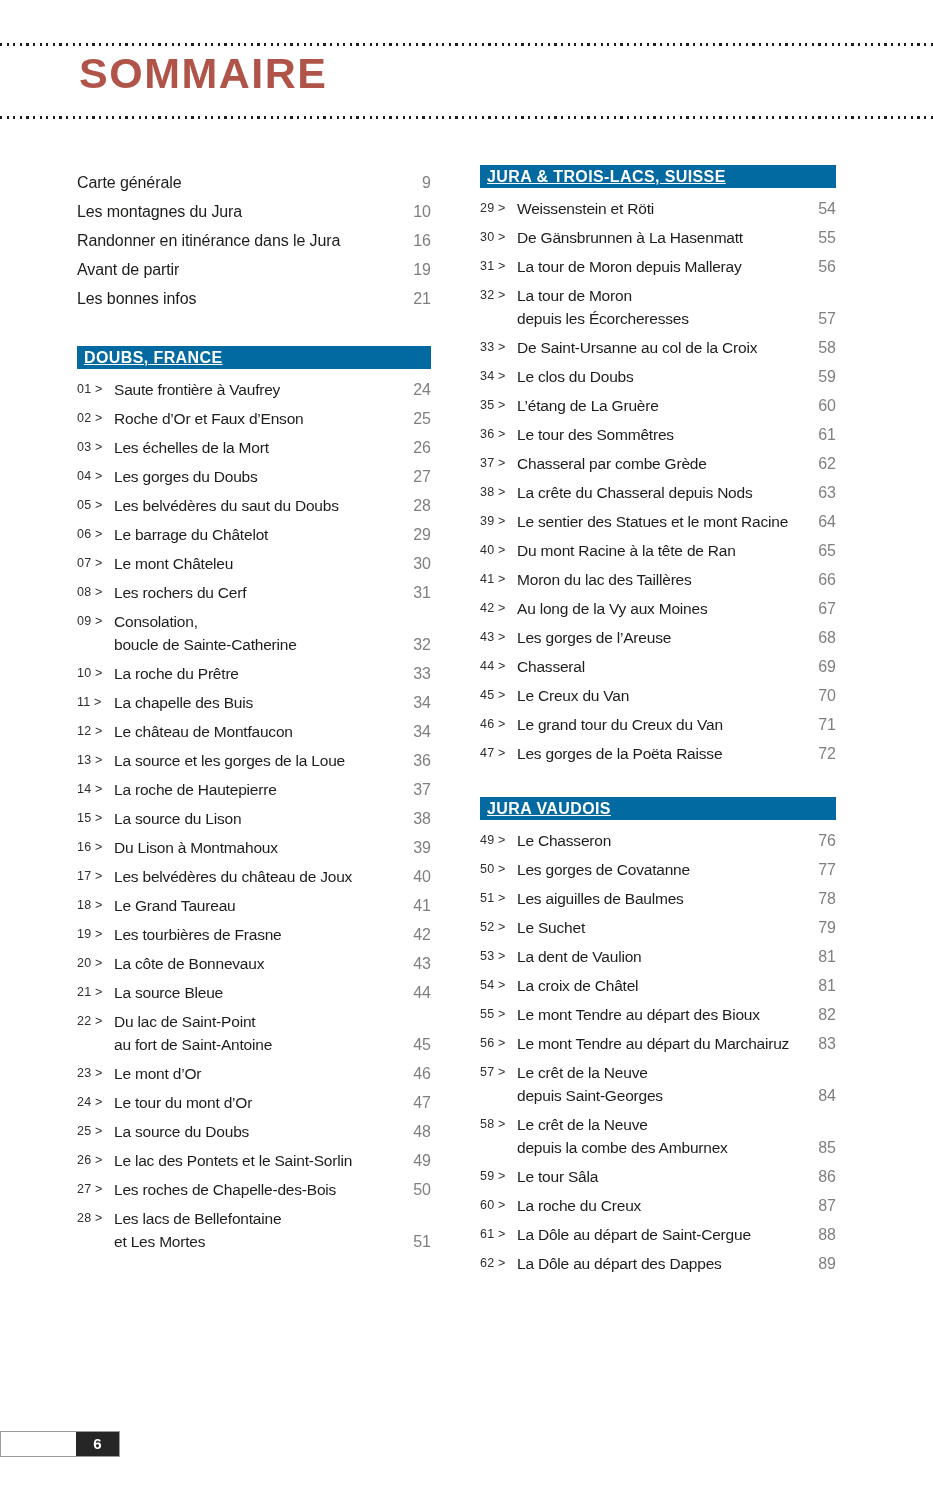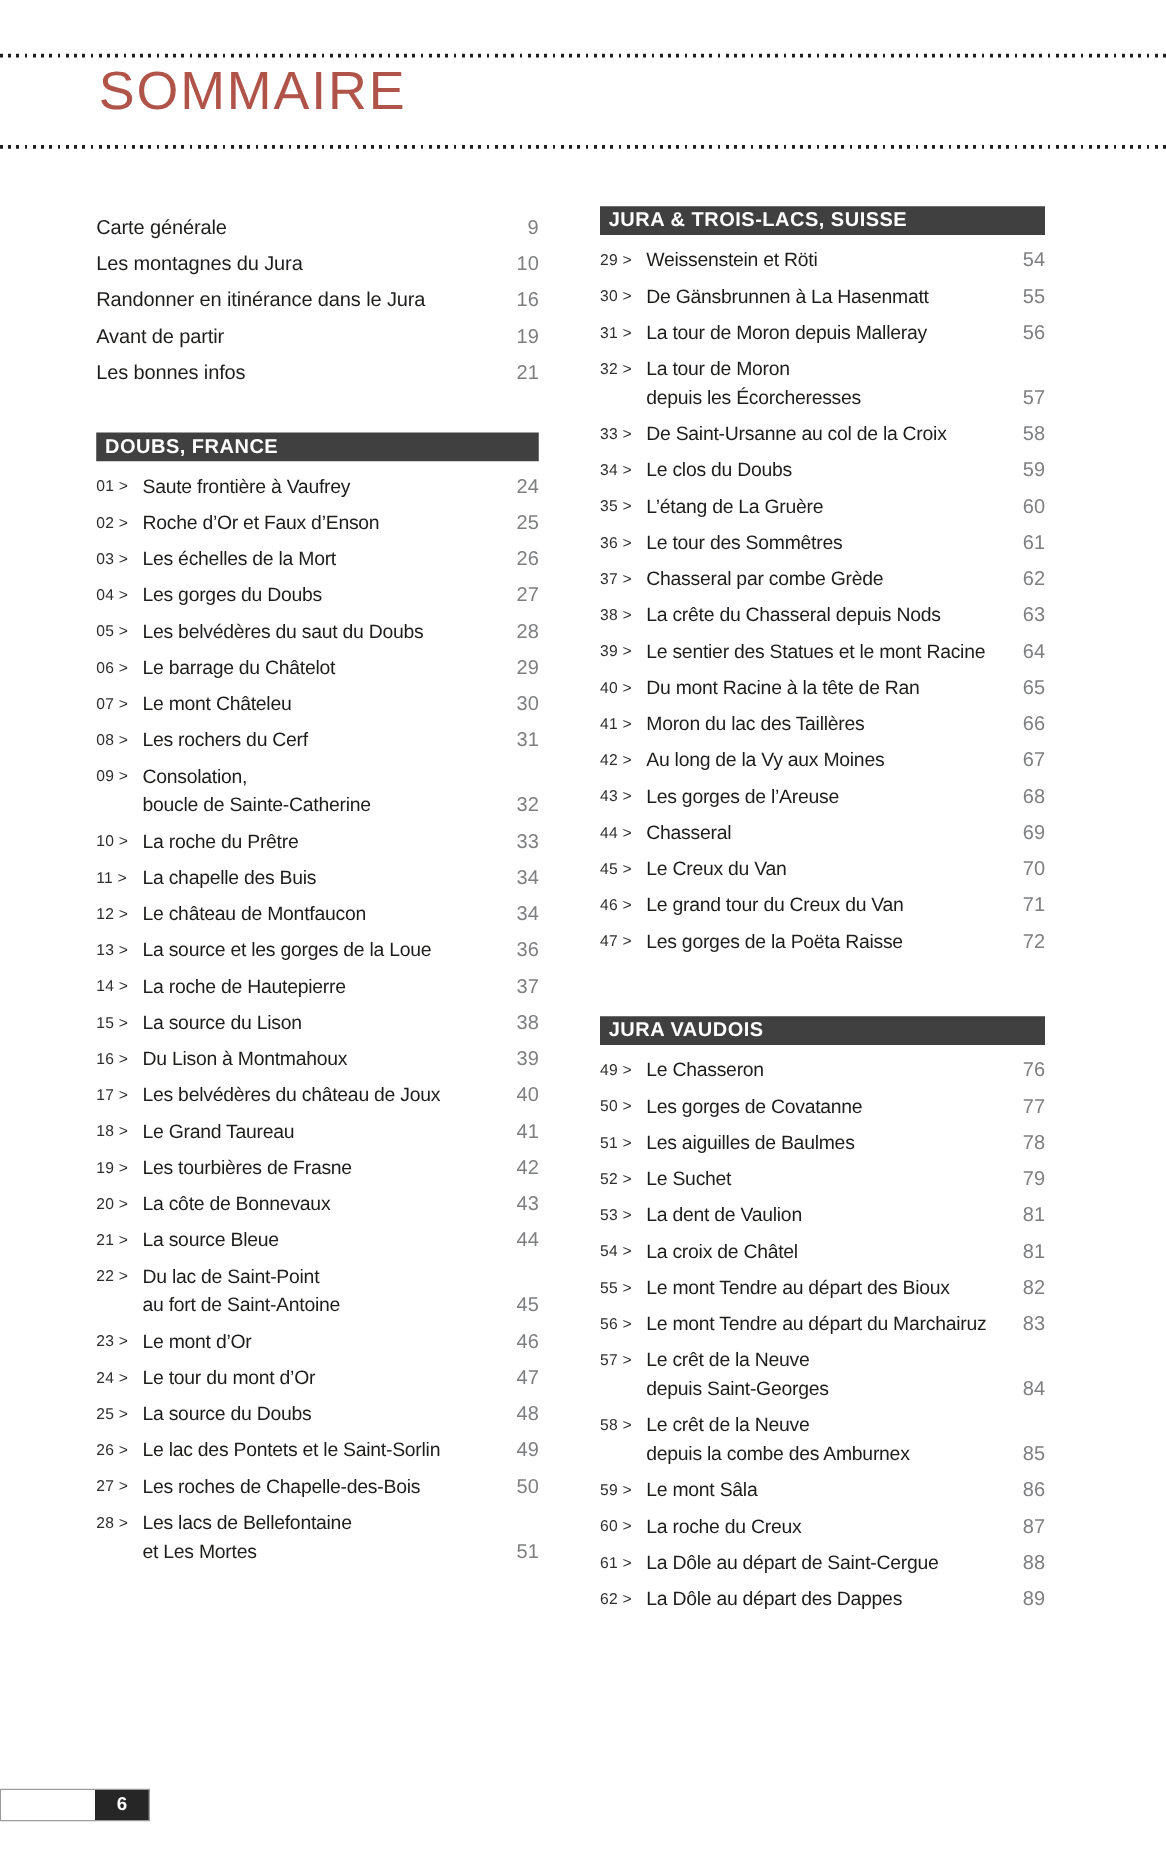--- a/index.html
+++ b/index.html
@@ -10,35 +10,35 @@
     color: #1d1d1b;
   }
   .dotline {
     position: absolute; left: 0; width: 933px; height: 3px;
     background-image: repeating-linear-gradient(90deg, #1e1e1c 0, #1e1e1c 2.2px, transparent 2.2px, transparent 6.6px);
   }
   #dot-top { top: 43px; }
   #dot-bottom { top: 116px; }
   .page-title {
     position: absolute; left: 79px; top: 52px; margin: 0;
-    font-size: 43px; line-height: 1; font-weight: 400;
+    font-size: 43px; line-height: 1; font-weight: 700;
     letter-spacing: 1.5px; color: #b05348;
   }
   .col { position: absolute; }
   #col-left  { left: 77px;  top: 171px; width: 354px; }
   #col-right { left: 480px; top: 165px; width: 356px; }
 
   .section-header {
     height: 23px; line-height: 23px;
-    background: #404040; color: #ffffff;
+    background: #0369a1; color: #ffffff;
     font-weight: bold; font-size: 16px; letter-spacing: 0.4px;
-    padding-left: 7px; margin: 0 0 9px 0;
+    padding-left: 7px; margin: 0 0 9px 0; text-decoration: underline;
   }
   #mount-left > .toc-section { margin-top: 36px; }
-  .toc-section + .toc-section { margin-top: 48px; }
+  .toc-section + .toc-section { margin-top: 32px; }
 
   .toc-row { display: flex; margin-bottom: 6px; }
   .toc-num {
     flex: none; width: 37px;
     font-size: 12.5px; line-height: 23px; letter-spacing: 0.2px;
     color: #2e2e2d;
   }
   .toc-label {
     flex: 1; min-width: 0;
     font-size: 15.5px; line-height: 23px; letter-spacing: -0.2px;
@@ -519,21 +519,21 @@
             <div class="toc-num"><span>58</span> <span>&gt;</span></div>
             <div class="toc-label">
               <div class="toc-line">Le crêt de la Neuve</div>
               <div class="toc-line">depuis la combe des Amburnex</div>
             </div>
             <div class="toc-page">85</div>
           </div>
           <div class="toc-row">
             <div class="toc-num"><span>59</span> <span>&gt;</span></div>
             <div class="toc-label">
-              <div class="toc-line">Le mont Sâla</div>
+              <div class="toc-line">Le tour Sâla</div>
             </div>
             <div class="toc-page">86</div>
           </div>
           <div class="toc-row">
             <div class="toc-num"><span>60</span> <span>&gt;</span></div>
             <div class="toc-label">
               <div class="toc-line">La roche du Creux</div>
             </div>
             <div class="toc-page">87</div>
           </div>

